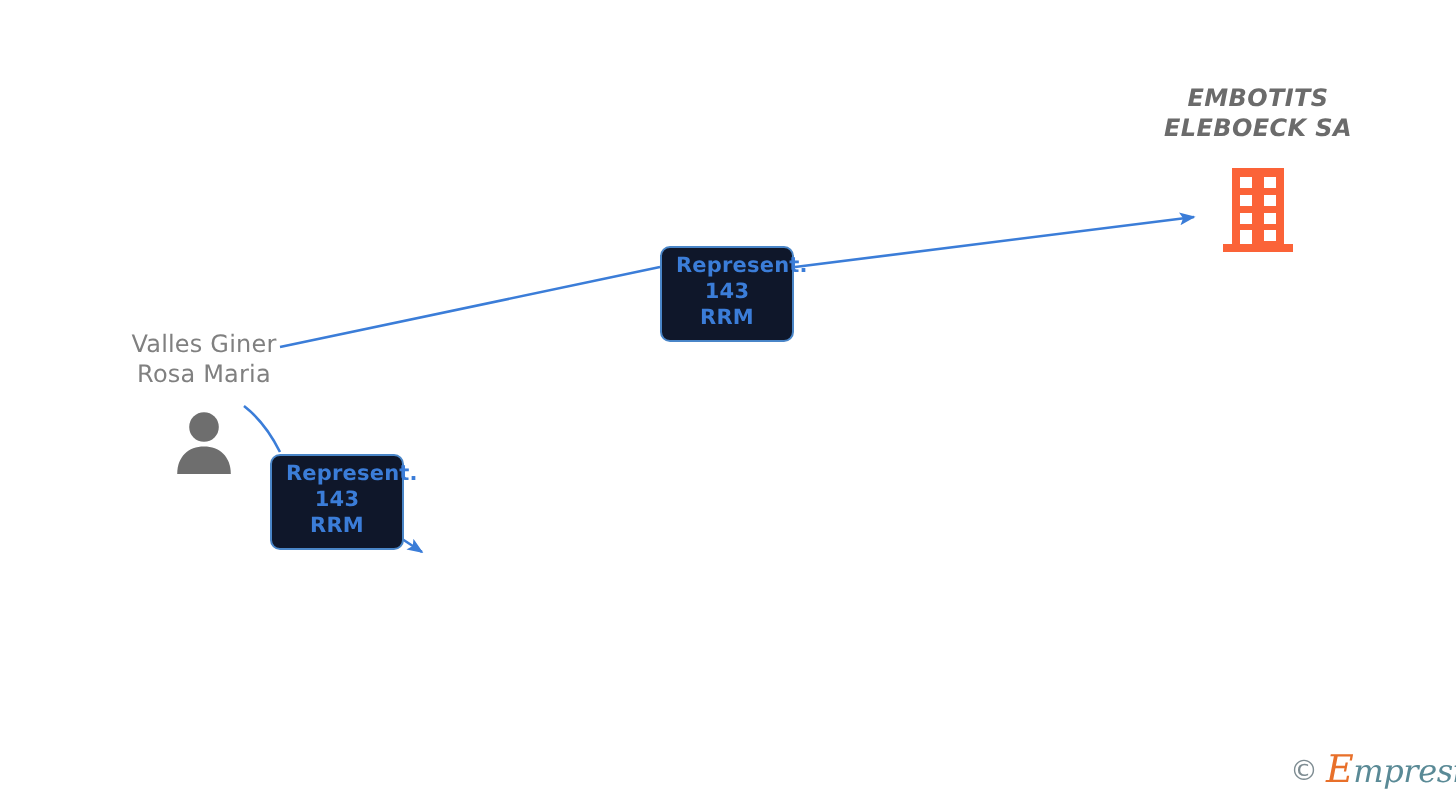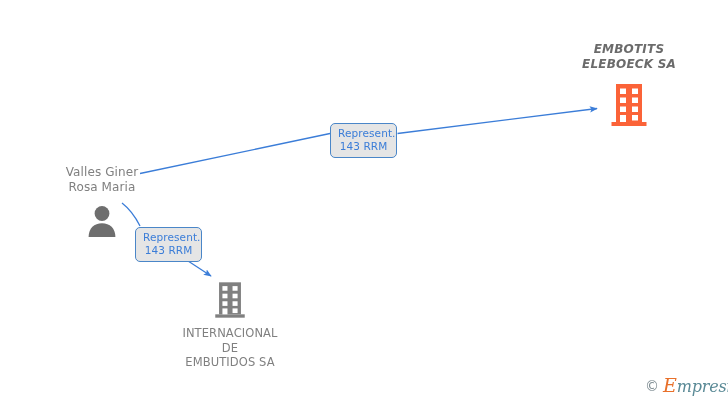--- a/index.html
+++ b/index.html
@@ -88,30 +88,31 @@
     line-height: 14.5px;
     color: #808080;
     letter-spacing: 0.1px;
     white-space: pre-line;
   }
 
   
   .edge-label {
     position: absolute;
     box-sizing: border-box;
-    background: #e5e5e5;
+    background: #0f172a;
     border: 1.4px solid #4a86c8;
     border-radius: 5px;
     color: #3b7dd8;
     font-size: 10.5px;
     line-height: 13px;
     text-align: center;
     padding: 3px 7px 4px 7px;
     white-space: pre-line;
     letter-spacing: 0.1px;
+    font-weight: bold;
   }
   #edge-label-1 {
     left: 330px;
     top: 123px;
     width: 67px;
   }
   #edge-label-2 {
     left: 135px;
     top: 227px;
     width: 67px;
@@ -184,37 +185,20 @@
       <rect x="22" y="5.5" width="6" height="5.5" fill="#ffffff"></rect>
       <rect x="10" y="14.5" width="6" height="5.5" fill="#ffffff"></rect>
       <rect x="22" y="14.5" width="6" height="5.5" fill="#ffffff"></rect>
       <rect x="10" y="23.5" width="6" height="5.5" fill="#ffffff"></rect>
       <rect x="22" y="23.5" width="6" height="5.5" fill="#ffffff"></rect>
       <rect x="10" y="32" width="6" height="7" fill="#ffffff"></rect>
       <rect x="22" y="32" width="6" height="5.5" fill="#ffffff"></rect>
     </svg>
   </div>
 
-  <div class="node company-gray">
-    <svg class="bld" width="32" height="38" viewBox="0 0 38 44" xmlns="http://www.w3.org/2000/svg">
-      <rect x="6" y="1" width="26" height="38" fill="#808080"></rect>
-      <rect x="1.5" y="39" width="35" height="4" fill="#808080"></rect>
-      <rect x="10" y="5.5" width="6" height="5.5" fill="#ffffff"></rect>
-      <rect x="22" y="5.5" width="6" height="5.5" fill="#ffffff"></rect>
-      <rect x="10" y="14.5" width="6" height="5.5" fill="#ffffff"></rect>
-      <rect x="22" y="14.5" width="6" height="5.5" fill="#ffffff"></rect>
-      <rect x="10" y="23.5" width="6" height="5.5" fill="#ffffff"></rect>
-      <rect x="22" y="23.5" width="6" height="5.5" fill="#ffffff"></rect>
-      <rect x="10" y="32" width="6" height="7" fill="#ffffff"></rect>
-      <rect x="22" y="32" width="6" height="5.5" fill="#ffffff"></rect>
-    </svg>
-    <div class="co-title">INTERNACIONAL
-DE
-EMBUTIDOS SA</div>
-  </div>
 
   <div class="edge-label" id="edge-label-1">Represent.
 143 RRM</div>
 
   <div class="edge-label" id="edge-label-2">Represent.
 143 RRM</div>
 
   <div class="watermark">
     <span class="wm-c">©</span>
     <span class="wm-text"><span class="wm-e">E</span><span>mpresia</span></span>

